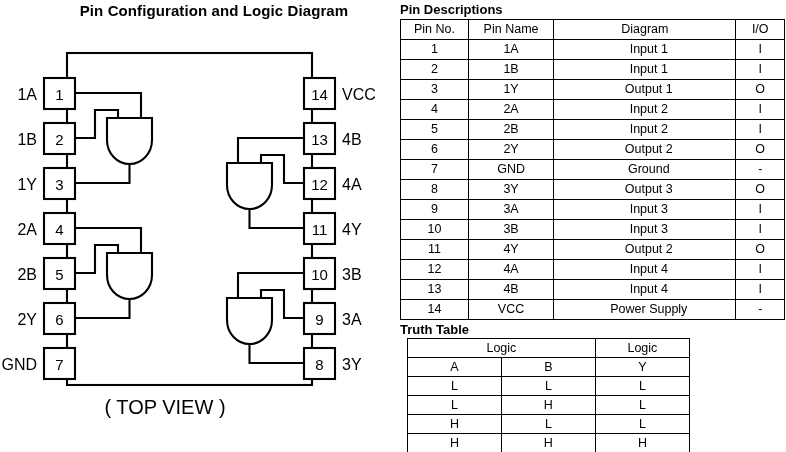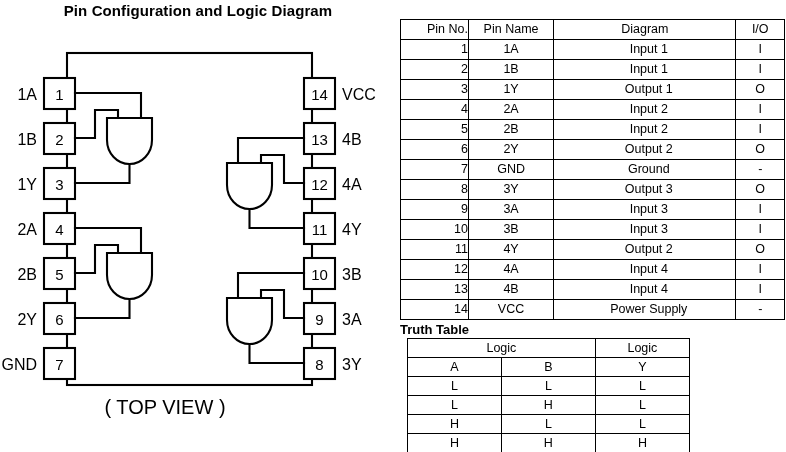--- a/index.html
+++ b/index.html
@@ -1,39 +1,39 @@
 <!DOCTYPE html>
 <html><head>
 <meta charset="utf-8">
 <style>
   html,body{margin:0;padding:0;background:#ffffff;}
   body{width:786px;height:452px;position:relative;overflow:hidden;
        font-family:"Liberation Sans",sans-serif;color:#000;}
 
   
   #left-panel{position:absolute;left:0;top:0;width:396px;height:452px;}
-  #diagram-title{position:absolute;left:0;top:2px;width:396px;text-align:center;
+  #diagram-title{position:absolute;left:16px;top:2px;width:396px;text-align:center;
                  font-size:15px;font-weight:bold;letter-spacing:.1px;}
   #top-view-label{position:absolute;left:0;top:396px;width:330px;text-align:center;
                   font-size:20px;}
   #svg-diagram{position:absolute;left:0;top:0;}
 
   
   #right-panel{position:absolute;left:399px;top:0;width:387px;height:452px;}
   .sec-title{font-size:13px;font-weight:bold;margin:0;}
   #pin-desc-title{position:absolute;left:1px;top:2px;}
   #truth-title{position:absolute;left:1px;top:322px;}
 
   table{border-collapse:collapse;background:#fff;}
   table td,table th{border:1px solid #000;font-size:12.5px;font-weight:normal;
                     padding:0;height:19px;line-height:19px;text-align:center;
                     white-space:nowrap;}
 
   #pin-desc-table{position:absolute;left:1px;top:19px;width:385px;}
-  #pin-desc-table .c-no{width:62px;text-align:right;}
+  #pin-desc-table .c-no{width:62px;}
   #pin-desc-table .c-name{width:78px;}
   #pin-desc-table .c-fn{width:160px;text-align:center;padding-left:8px;}
   #pin-desc-table .c-io{width:44px;}
   #pin-desc-table thead td{text-align:center;}
   #pin-desc-table thead .c-fn{text-align:center;padding-left:0;}
 
   #truth-table{position:absolute;left:8px;top:338px;width:283px;}
   #truth-table td{width:94px;height:18px;line-height:18px;}
 </style>
 </head>
@@ -138,20 +138,21 @@
       <path d="M 304 318 L 284 318 L 284 290 L 261 290 L 261 298"></path>
       <path d="M 249.5 344 L 249.5 363 L 304 363"></path>
     </g>
   </svg>
 
   <div id="top-view-label">( TOP VIEW )</div>
 </div>
 
 <div id="right-panel">
 
+  <div class="sec-title" id="pin-desc-title">Pin Descriptions</div>
 
   <table id="pin-desc-table">
     <thead>
       <tr>
         <td class="c-no">Pin No.</td>
         <td class="c-name">Pin Name</td>
         <td class="c-fn">Diagram</td>
         <td class="c-io">I/O</td>
       </tr>
     </thead>

